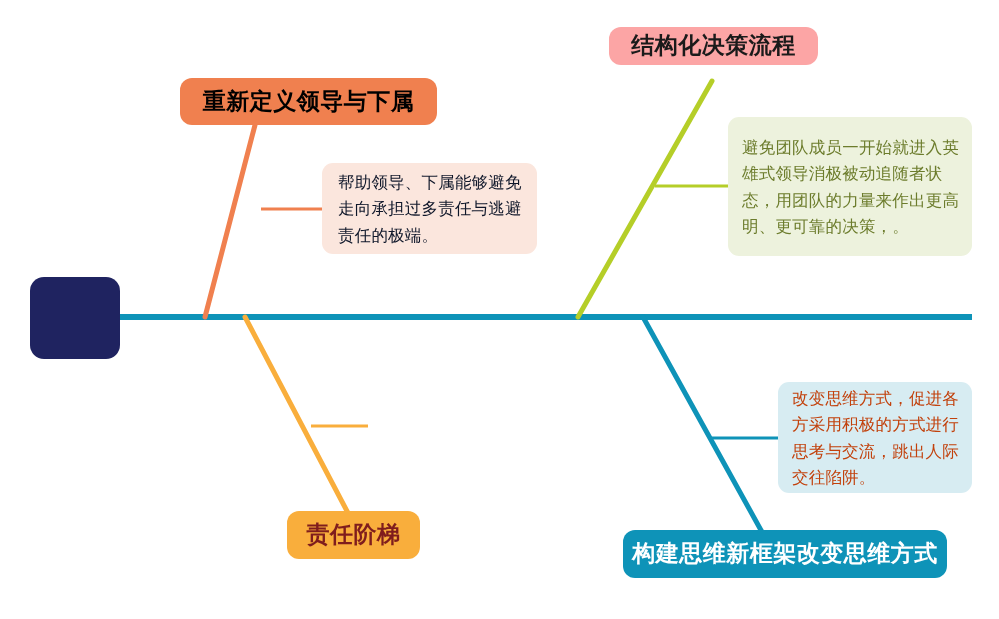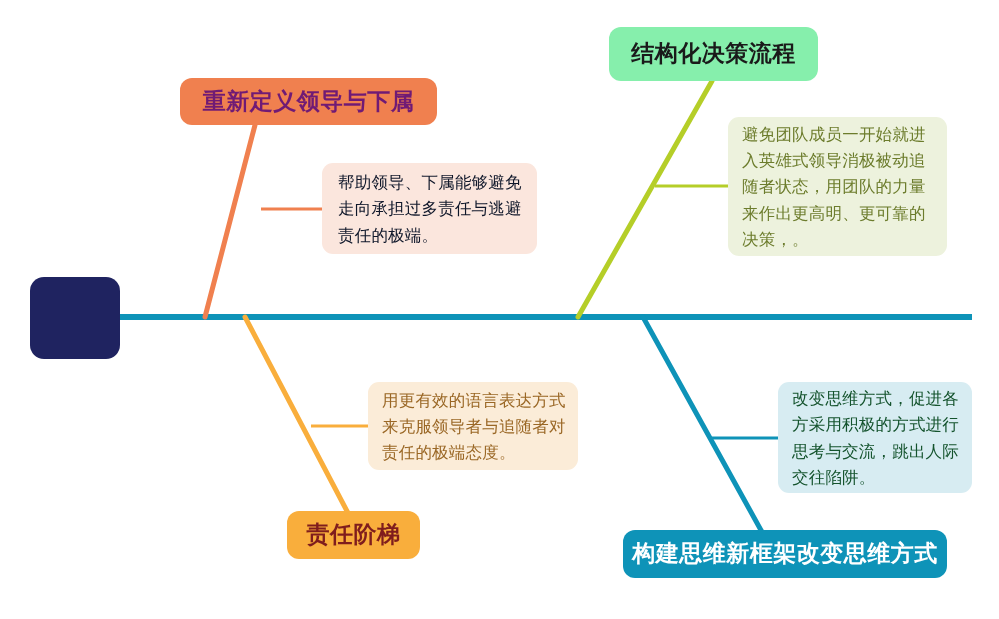--- a/index.html
+++ b/index.html
@@ -64,27 +64,27 @@
     border-radius: 14px;
   }
   
   #cat-box-0 {
     left: 180px;
     top: 78px;
     width: 257px;
     height: 47px;
     background: #f0804f;
   }
-  #cat-box-0 .cat-label { color: #701a75; }
+  #cat-box-0 .cat-label { color: #000000; }
   #cat-box-1 {
     left: 609px;
     top: 27px;
     width: 209px;
-    height: 54px;
-    background: #86efac;
+    height: 38px;
+    background: #fca5a5;
   }
   #cat-box-1 .cat-label { color: #1a1a1a; }
   #cat-box-2 {
     left: 287px;
     top: 511px;
     width: 133px;
     height: 48px;
     background: #f9ae3c;
   }
   #cat-box-2 .cat-label { color: #7f1d1d; }
@@ -102,21 +102,21 @@
     top: 163px;
     width: 215px;
     height: 91px;
     background: #fbe6dd;
     padding: 6px 14px 6px 16px;
   }
   #detail-box-0 .detail-text { color: #0f172a; }
   #detail-box-1 {
     left: 728px;
     top: 117px;
-    width: 219px;
+    width: 244px;
     height: 139px;
     background: #edf2dd;
     padding: 6px 10px 6px 14px;
   }
   #detail-box-1 .detail-text { color: #6c7c2c; }
   #detail-box-2 {
     left: 368px;
     top: 382px;
     width: 210px;
     height: 88px;
@@ -125,21 +125,21 @@
   }
   #detail-box-2 .detail-text { color: #9a6725; }
   #detail-box-3 {
     left: 778px;
     top: 382px;
     width: 194px;
     height: 111px;
     background: #d7ecf2;
     padding: 6px 10px 6px 14px;
   }
-  #detail-box-3 .detail-text { color: #14532d; }
+  #detail-box-3 .detail-text { color: #c2410c; }
 </style>
 </head>
 <body>
 
 <div id="diagram">
 
   <svg id="lines" viewBox="0 0 999 619" width="999" height="619" xmlns="http://www.w3.org/2000/svg">
 
     <line x1="118" y1="317" x2="972" y2="317" stroke="#0e93b8" stroke-width="6"></line>
 
@@ -177,21 +177,18 @@
   </div>
 
   <div class="detail" id="detail-box-0">
     <span class="detail-text">帮助领导、下属能够避免走向承担过多责任与逃避责任的极端。</span>
   </div>
 
   <div class="detail" id="detail-box-1">
     <span class="detail-text">避免团队成员一开始就进入英雄式领导消极被动追随者状态，用团队的力量来作出更高明、更可靠的决策，。</span>
   </div>
 
-  <div class="detail" id="detail-box-2">
-    <span class="detail-text">用更有效的语言表达方式来克服领导者与追随者对责任的极端态度。</span>
-  </div>
 
   <div class="detail" id="detail-box-3">
     <span class="detail-text">改变思维方式，促进各方采用积极的方式进行思考与交流，跳出人际交往陷阱。</span>
   </div>
 
 </div>
 
 </body></html>

